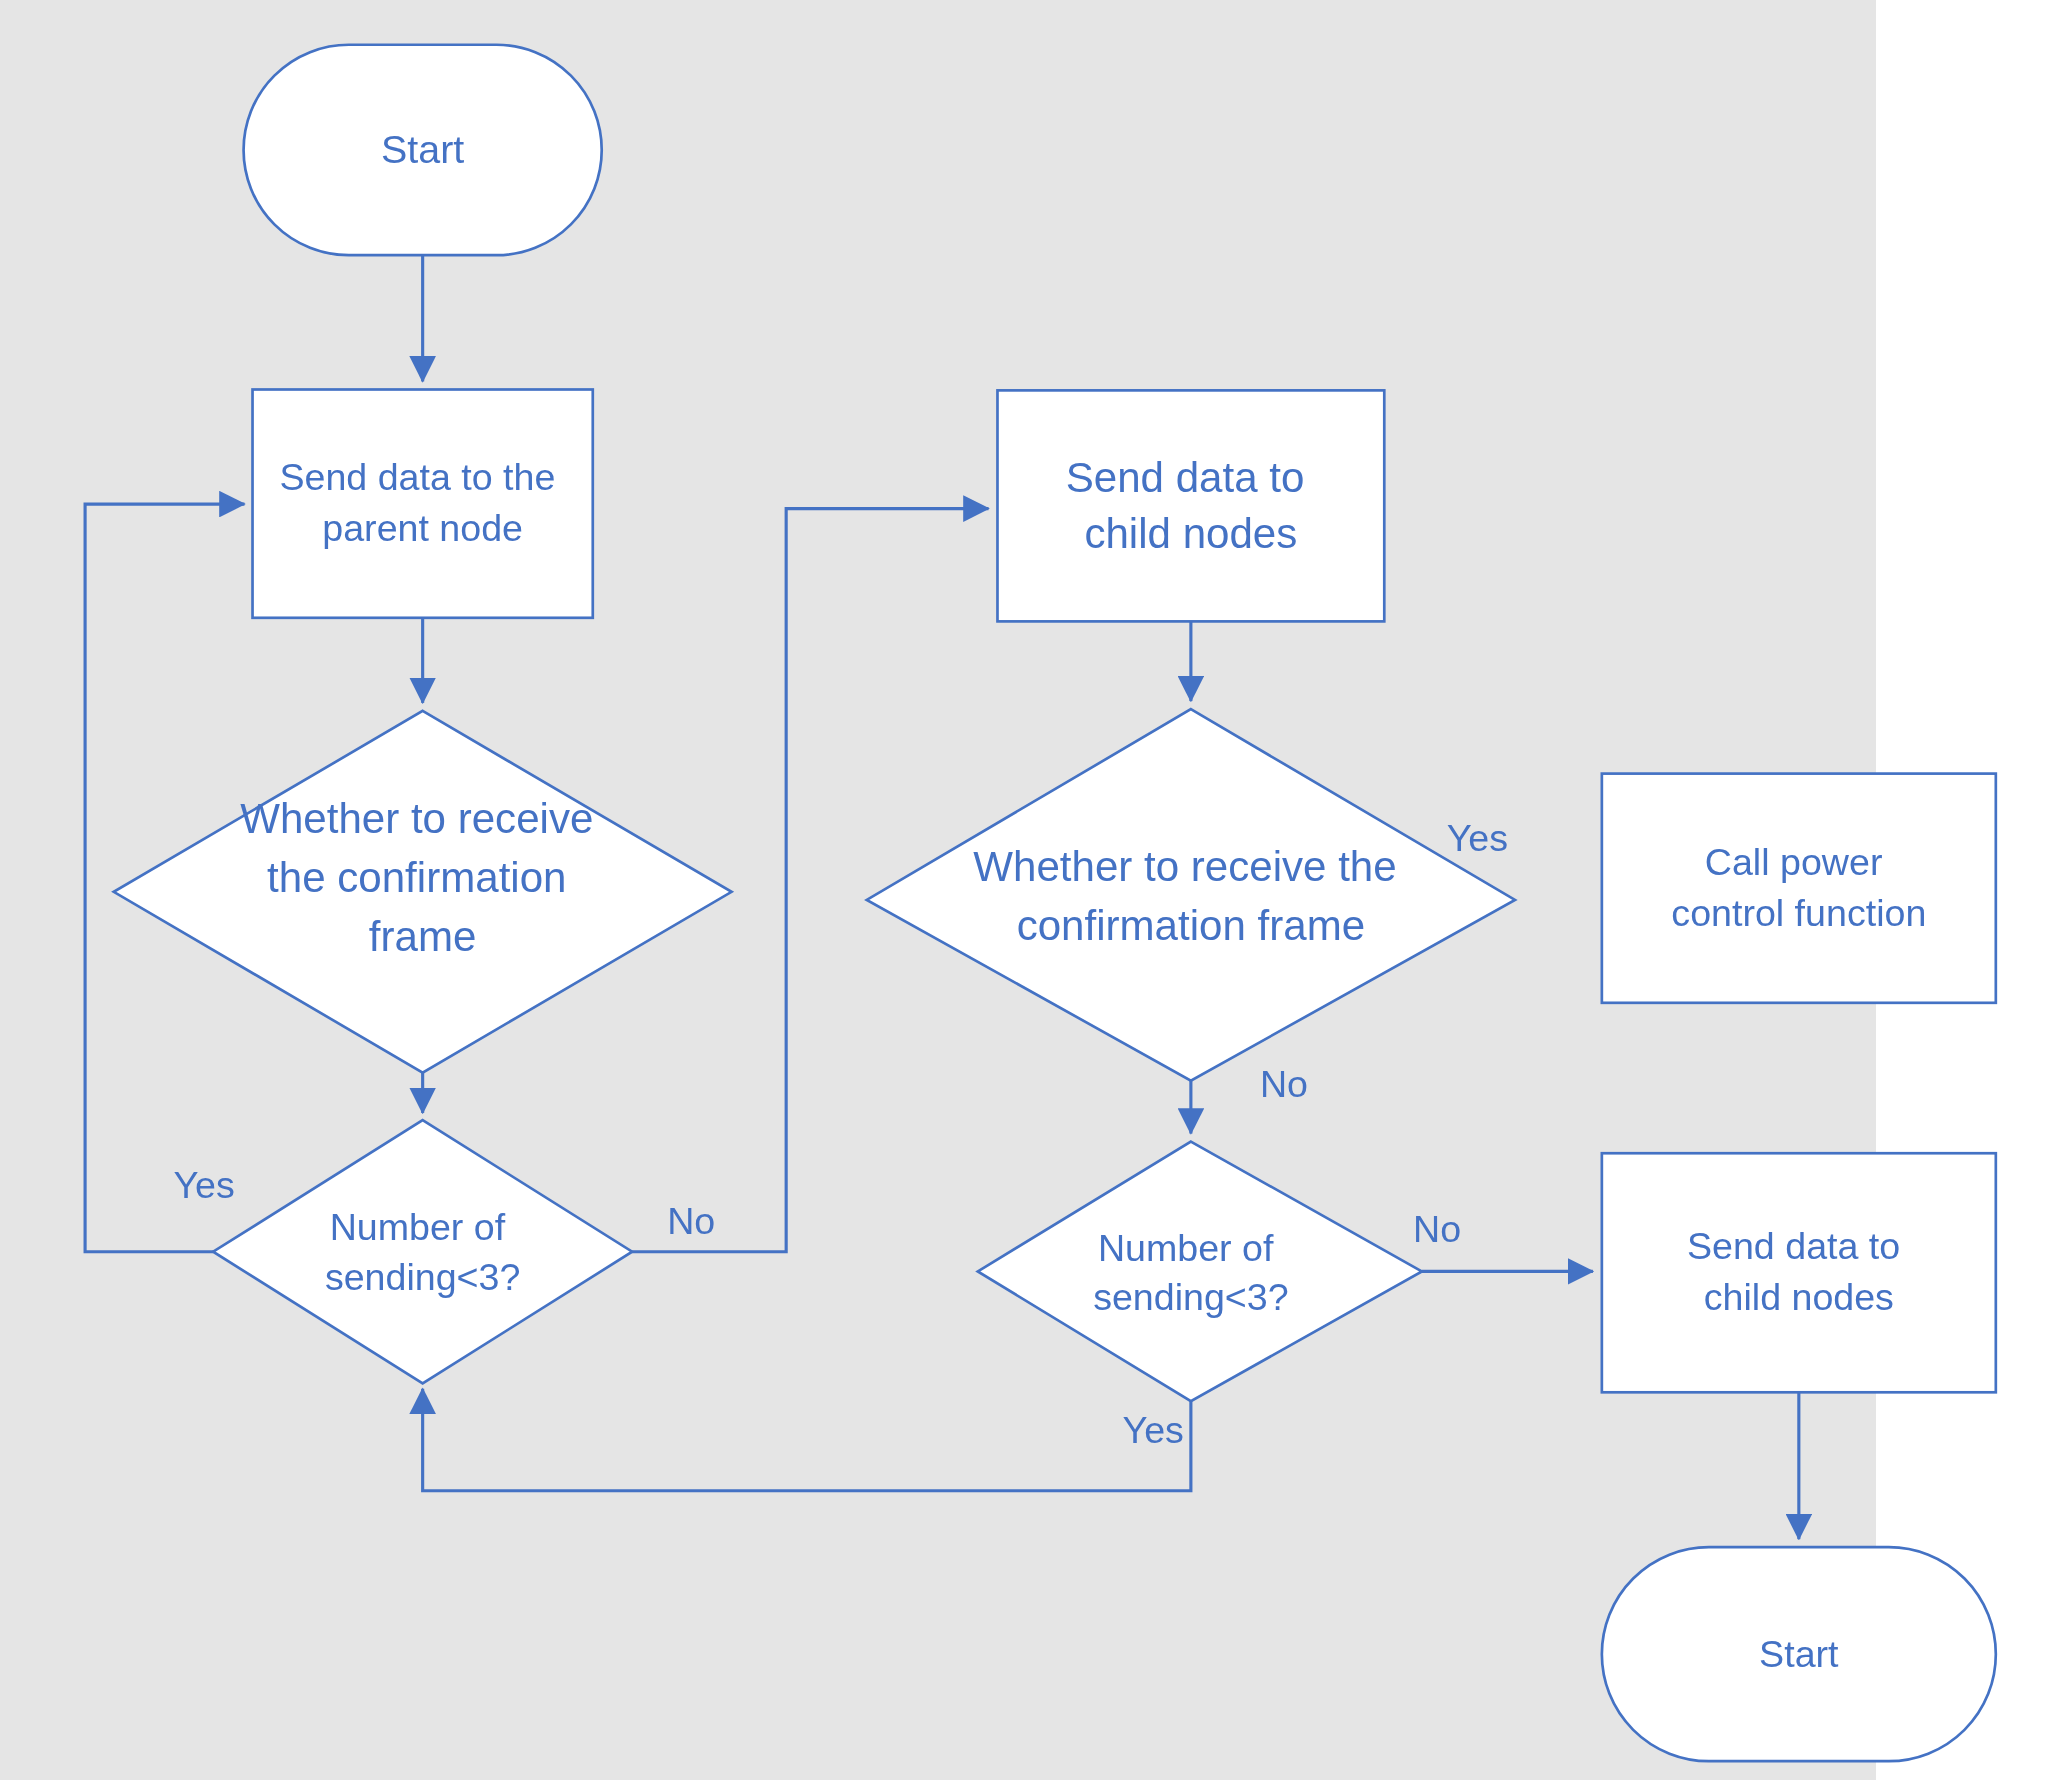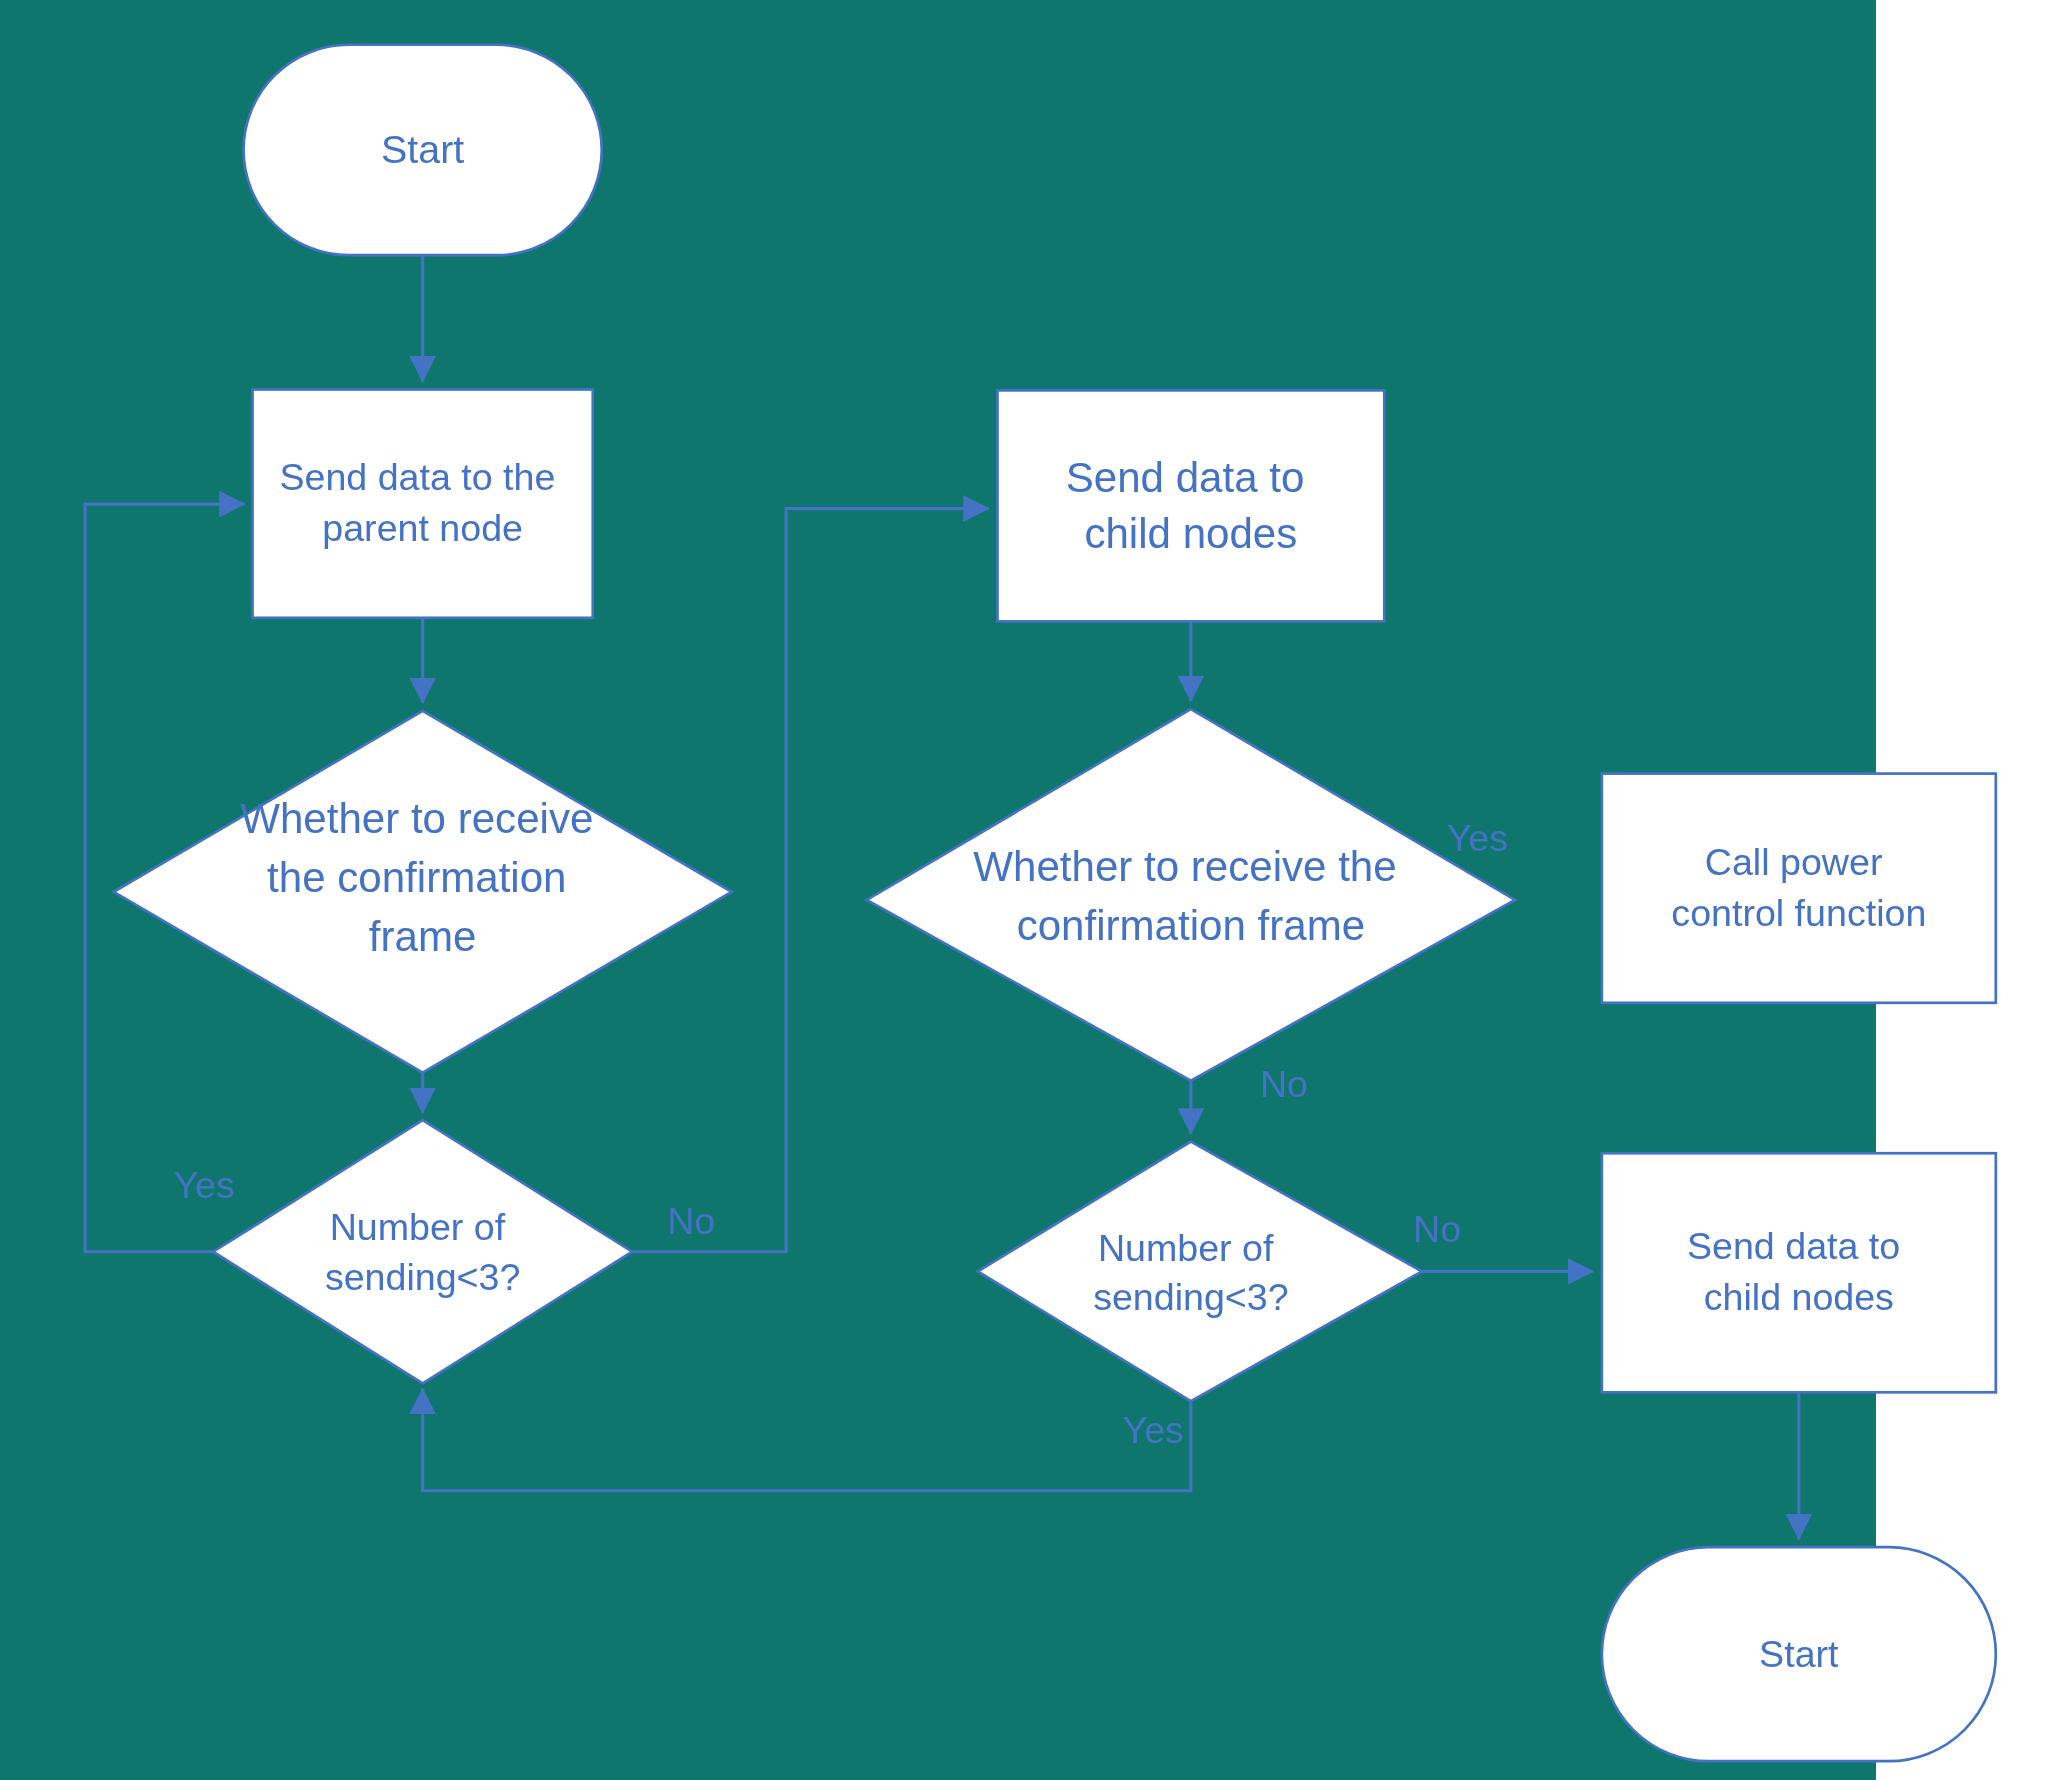--- a/index.html
+++ b/index.html
@@ -3,21 +3,21 @@
 <meta charset="utf-8">
 <style>
   html, body {
     margin: 0;
     padding: 0;
     background: #ffffff;
   }
   .canvas {
     width: 1876px;
     height: 1780px;
-    background: #0f766e;
+    background: #e5e5e5;
     position: relative;
   }
   svg {
     display: block;
   }
   .shape {
     fill: #ffffff;
     stroke: #4472C4;
     stroke-width: 3;
   }

